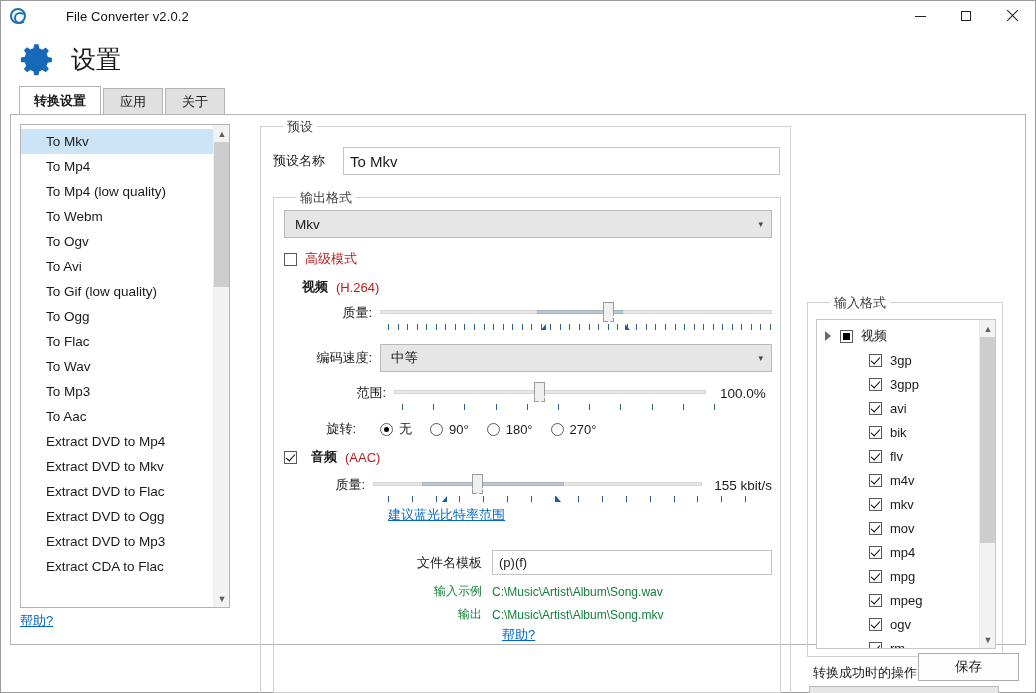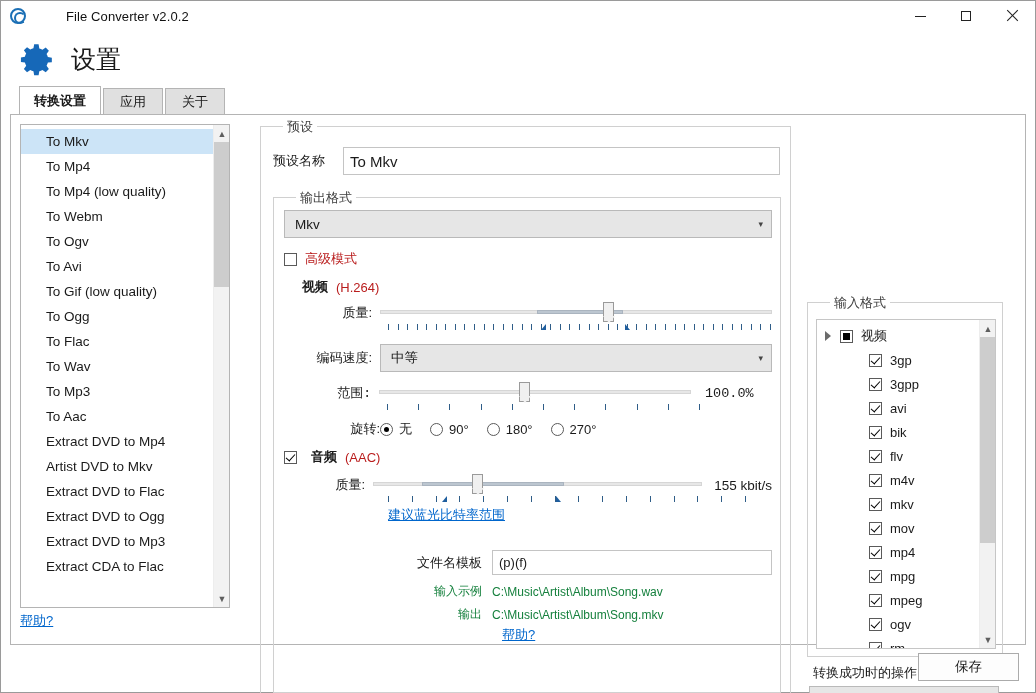--- a/index.html
+++ b/index.html
@@ -347,21 +347,21 @@
           <div class="preset-item">To Webm</div>
           <div class="preset-item">To Ogv</div>
           <div class="preset-item">To Avi</div>
           <div class="preset-item">To Gif (low quality)</div>
           <div class="preset-item">To Ogg</div>
           <div class="preset-item">To Flac</div>
           <div class="preset-item">To Wav</div>
           <div class="preset-item">To Mp3</div>
           <div class="preset-item">To Aac</div>
           <div class="preset-item">Extract DVD to Mp4</div>
-          <div class="preset-item">Artist DVD to Mkv</div>
+          <div class="preset-item">Extract DVD to Mkv</div>
           <div class="preset-item">Extract DVD to Flac</div>
           <div class="preset-item">Extract DVD to Ogg</div>
           <div class="preset-item">Extract DVD to Mp3</div>
           <div class="preset-item">Extract CDA to Flac</div>
         </div>
       <div class="vscroll">
         <div class="arrow">▲</div>
         <div class="thumb" style="top:17px;height:145px;"></div>
         <div class="arrow bottom">▼</div>
       </div>
@@ -451,21 +451,21 @@
         </div>
 
         <div class="row" style="position:absolute;left:10px;top:146px;width:488px;">
           <div class="lbl" style="width:96px;text-align:right;padding-right:8px;">编码速度:</div>
           <div class="combo" style="flex:1;">
             <span>中等</span>
             <span class="caret">▾</span>
           </div>
         </div>
 
-        <div style="position:absolute;left:9px;top:184px;width:488px;font-family:Liberation Mono, monospace;">
+        <div style="position:absolute;left:24px;top:184px;width:488px;">
           <div class="row">
             <div class="lbl" style="width:96px;text-align:right;padding-right:8px;">范围:</div>
             <div class="slider" style="width:312px;">
               <div class="track"></div>
               <div class="thumb" style="left:45%;"></div>
             </div>
             <div class="sliderval" style="margin-left:14px;">100.0%</div>
           </div>
           <div class="ticks" id="ticks-video-range" style="margin-left:104px;width:312px;">
               <i style="left: 0%;"></i>
@@ -476,21 +476,21 @@
               <i style="left: 50%;"></i>
               <i style="left: 60%;"></i>
               <i style="left: 70%;"></i>
               <i style="left: 80%;"></i>
               <i style="left: 90%;"></i>
               <i style="left: 100%;"></i>
             </div>
         </div>
 
         <div class="row" style="position:absolute;left:10px;top:222px;">
-          <div class="lbl" style="width:96px;text-align:right;padding-right:0;">旋转:</div>
+          <div class="lbl" style="width:96px;text-align:right;padding-right:24px;">旋转:</div>
           <div class="row" style="gap:6px;">
             <span class="radio on"></span>
             <span class="lbl">无</span>
           </div>
           <div class="row" style="gap:6px;margin-left:18px;">
             <span class="radio"></span>
             <span class="lbl">90°</span>
           </div>
           <div class="row" style="gap:6px;margin-left:18px;">
             <span class="radio"></span>

